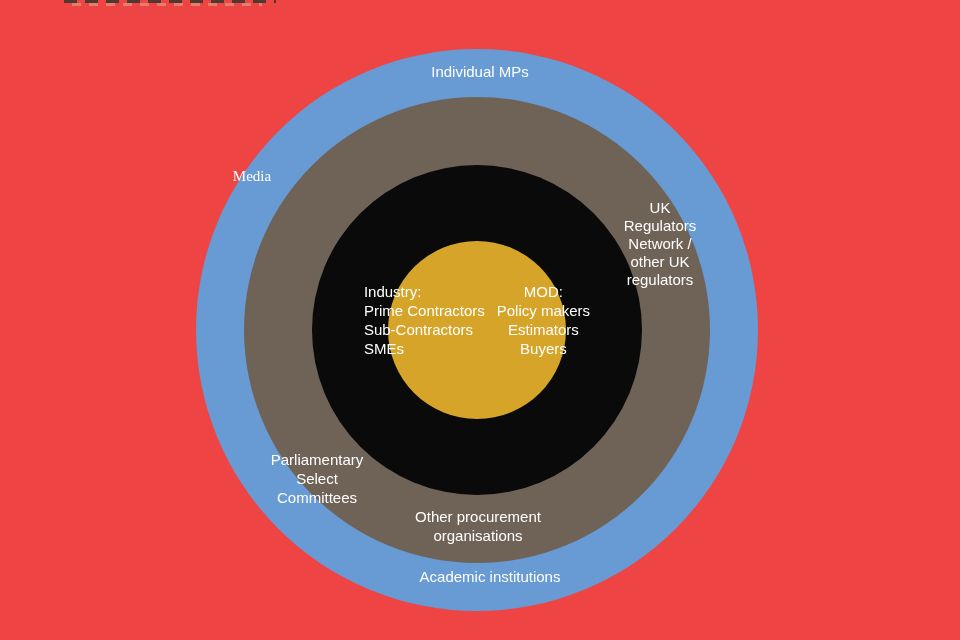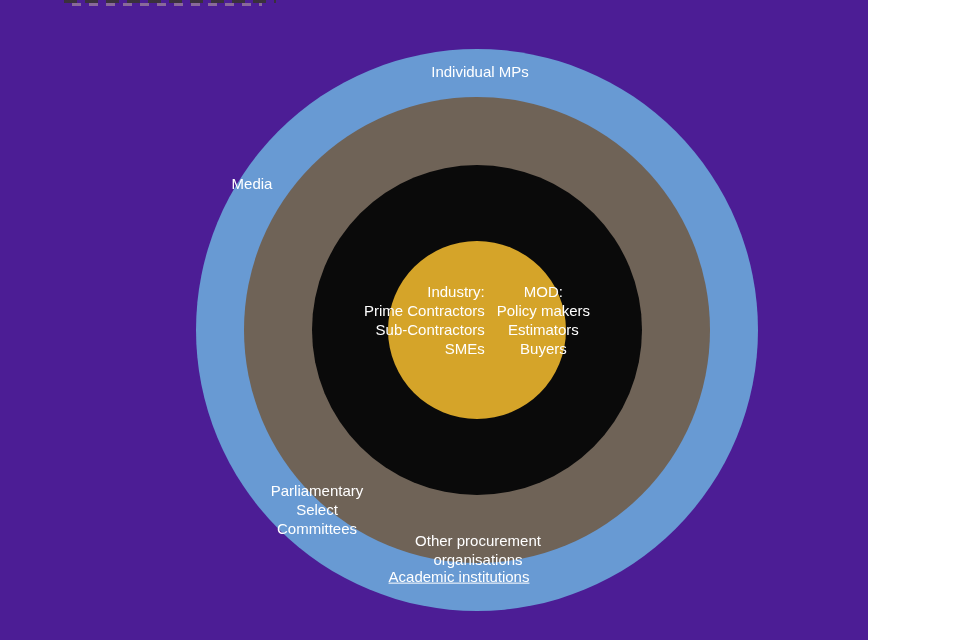--- a/index.html
+++ b/index.html
@@ -1,20 +1,20 @@
 <!DOCTYPE html>
 <html><head>
 <meta charset="utf-8">
 <style>
   html, body { margin: 0; padding: 0; background: #ffffff; }
   .stage {
     position: relative;
-    width: 868px;
+    width: 960px;
     height: 640px;
-    background: #4c1d95;
+    background: #ef4444;
     overflow: hidden;
     font-family: "Liberation Sans", sans-serif;
   }
 
   
   .circle { position: absolute; border-radius: 50%; }
   .ring-blue   { left: 196px; top: 49px;  width: 562px; height: 562px; background: #689ad3; }
   .ring-brown  { left: 244px; top: 97px;  width: 466px; height: 466px; background: #6f6357; }
   .ring-black  { left: 312px; top: 165px; width: 330px; height: 330px; background: #0a0a0a; }
   .circle-gold { left: 388px; top: 241px; width: 178px; height: 178px; background: #d5a429; }
@@ -24,42 +24,42 @@
     position: absolute;
     transform: translate(-50%, -50%);
     color: #ffffff;
     font-size: 15px;
     line-height: 1.25;
     text-align: center;
     white-space: pre-line;
   }
   #lbl-individual-mps { left: 480px; top: 72px; }
   #lbl-foreign        { left: 483px; top: 124px; }
-  #lbl-media          { left: 252px; top: 184px; }
+  #lbl-media          { left: 252px; top: 176px; font-family: Liberation Serif, serif; }
   #lbl-ogd            { left: 472px; top: 197px; }
   #lbl-ukreg          { left: 660px; top: 244px; line-height: 1.2; }
   #lbl-itb            { left: 481px; top: 444px; }
-  #lbl-psc            { left: 317px; top: 479px; margin-top: 31px; }
+  #lbl-psc            { left: 317px; top: 479px; }
   #lbl-pb             { left: 623px; top: 471px; }
-  #lbl-opo            { left: 478px; top: 527px; margin-top: 24px; }
-  #lbl-academic       { left: 459px; top: 577px; text-decoration: underline; }
+  #lbl-opo            { left: 478px; top: 527px; }
+  #lbl-academic       { left: 490px; top: 577px; }
 
   
   .center-text {
     position: absolute;
     left: 477px; top: 320px;
     transform: translate(-50%, -50%);
     display: flex;
     gap: 12px;
     color: #ffffff;
     font-size: 15px;
     line-height: 19px;
     white-space: pre-line;
   }
-  .center-text .col-industry { text-align: right; }
+  .center-text .col-industry { }
   .center-text .col-mod      { text-align: center; }
 
   
   .cropped-frag {
     position: absolute;
     left: 64px; top: 0;
     width: 212px; height: 3px;
     background: repeating-linear-gradient(90deg,
       rgba(55, 52, 45, 0.85) 0 13px,
       rgba(55, 52, 45, 0)   13px 21px);
@@ -83,20 +83,25 @@
 
   <div class="circle ring-blue"></div>
   <div class="circle ring-brown"></div>
   <div class="circle ring-black"></div>
   <div class="circle circle-gold"></div>
 
   <div class="label" id="lbl-individual-mps">Individual MPs</div>
   <div class="label" id="lbl-media">Media</div>
   <div class="label" id="lbl-academic">Academic institutions</div>
 
+  <div class="label" id="lbl-ukreg">UK
+Regulators
+Network /
+other UK
+regulators</div>
   <div class="label" id="lbl-psc">Parliamentary
 Select
 Committees</div>
   <div class="label" id="lbl-opo">Other procurement
 organisations</div>
 
 
   <div class="center-text">
     <div class="col-industry">Industry:
 Prime Contractors

